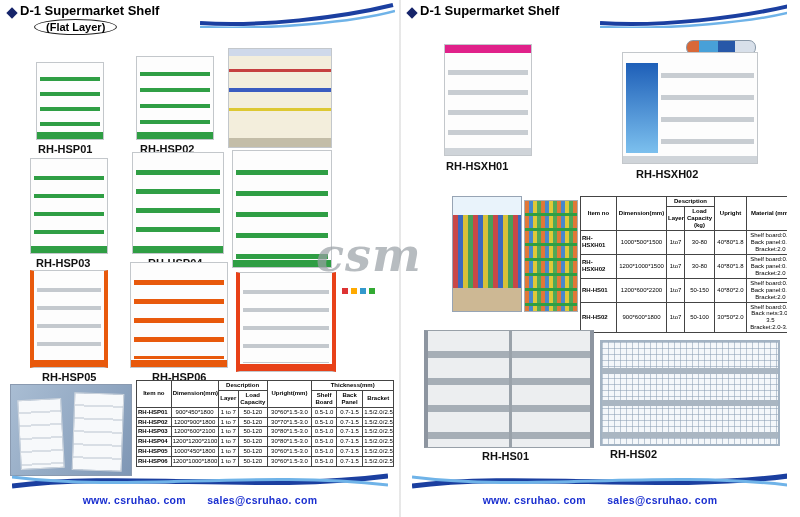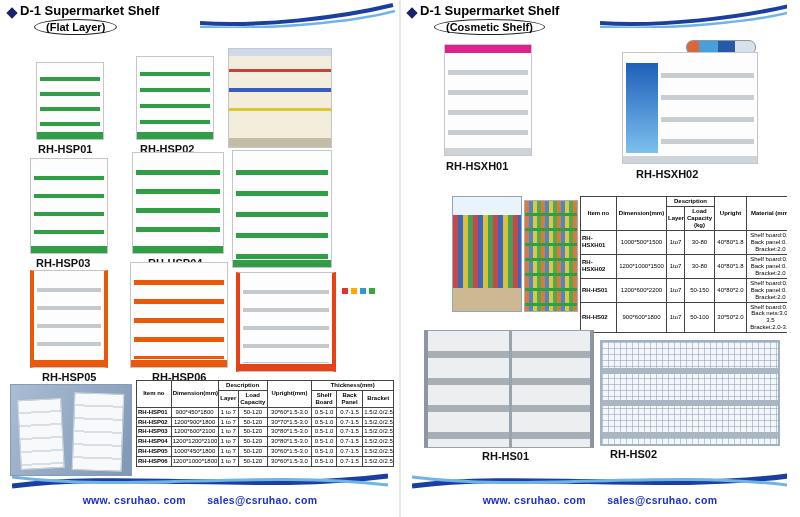--- a/index.html
+++ b/index.html
@@ -227,21 +227,20 @@
     </svg>
     <div class="footer-line">
       <span>www. csruhao. com</span>
       <span>sales@csruhao. com</span>
     </div>
   </section>
 
   <section class="page right-page">
     <span class="diamond"></span>
     <h1 class="title">D-1 Supermarket Shelf</h1>
-    <div class="subtitle">(Cosmetic Shelf)</div>
     <svg class="swoosh-top" width="195" height="26" viewBox="0 0 195 26">
       <path d="M0 21 C 60 25 140 16 193 3" fill="none" stroke="#1b3fa0" stroke-width="4"></path>
       <path d="M0 25 C 70 28 155 20 195 9" fill="none" stroke="#6fb3e8" stroke-width="2.5"></path>
     </svg>
 
     <figure class="product" style="left:44px;top:44px;width:88px;height:112px;--c:#c8cdd2;--g:20px;--cap:#e0218a;--b:#cfd4d9">
       <div class="cap"></div>
       <div class="shelves" style="top:10px"></div>
       <div class="base"></div>
     </figure>
@@ -339,20 +338,21 @@
       <path d="M0 16 C 110 2 250 22 376 6" fill="none" stroke="#1b3fa0" stroke-width="5"></path>
       <path d="M0 7 C 120 22 240 0 376 15" fill="none" stroke="#6fb3e8" stroke-width="3"></path>
     </svg>
     <div class="footer-line">
       <span>www. csruhao. com</span>
       <span>sales@csruhao. com</span>
     </div>
   </section>
 
   <div class="seam"></div>
+  <div class="watermark">csm</div>
   <div class="wm-badges">
     <i style="background:#d33"></i>
     <i style="background:#fa0"></i>
     <i style="background:#39c"></i>
     <i style="background:#3a3"></i>
   </div>
 
 </div>
 
 </body></html>

